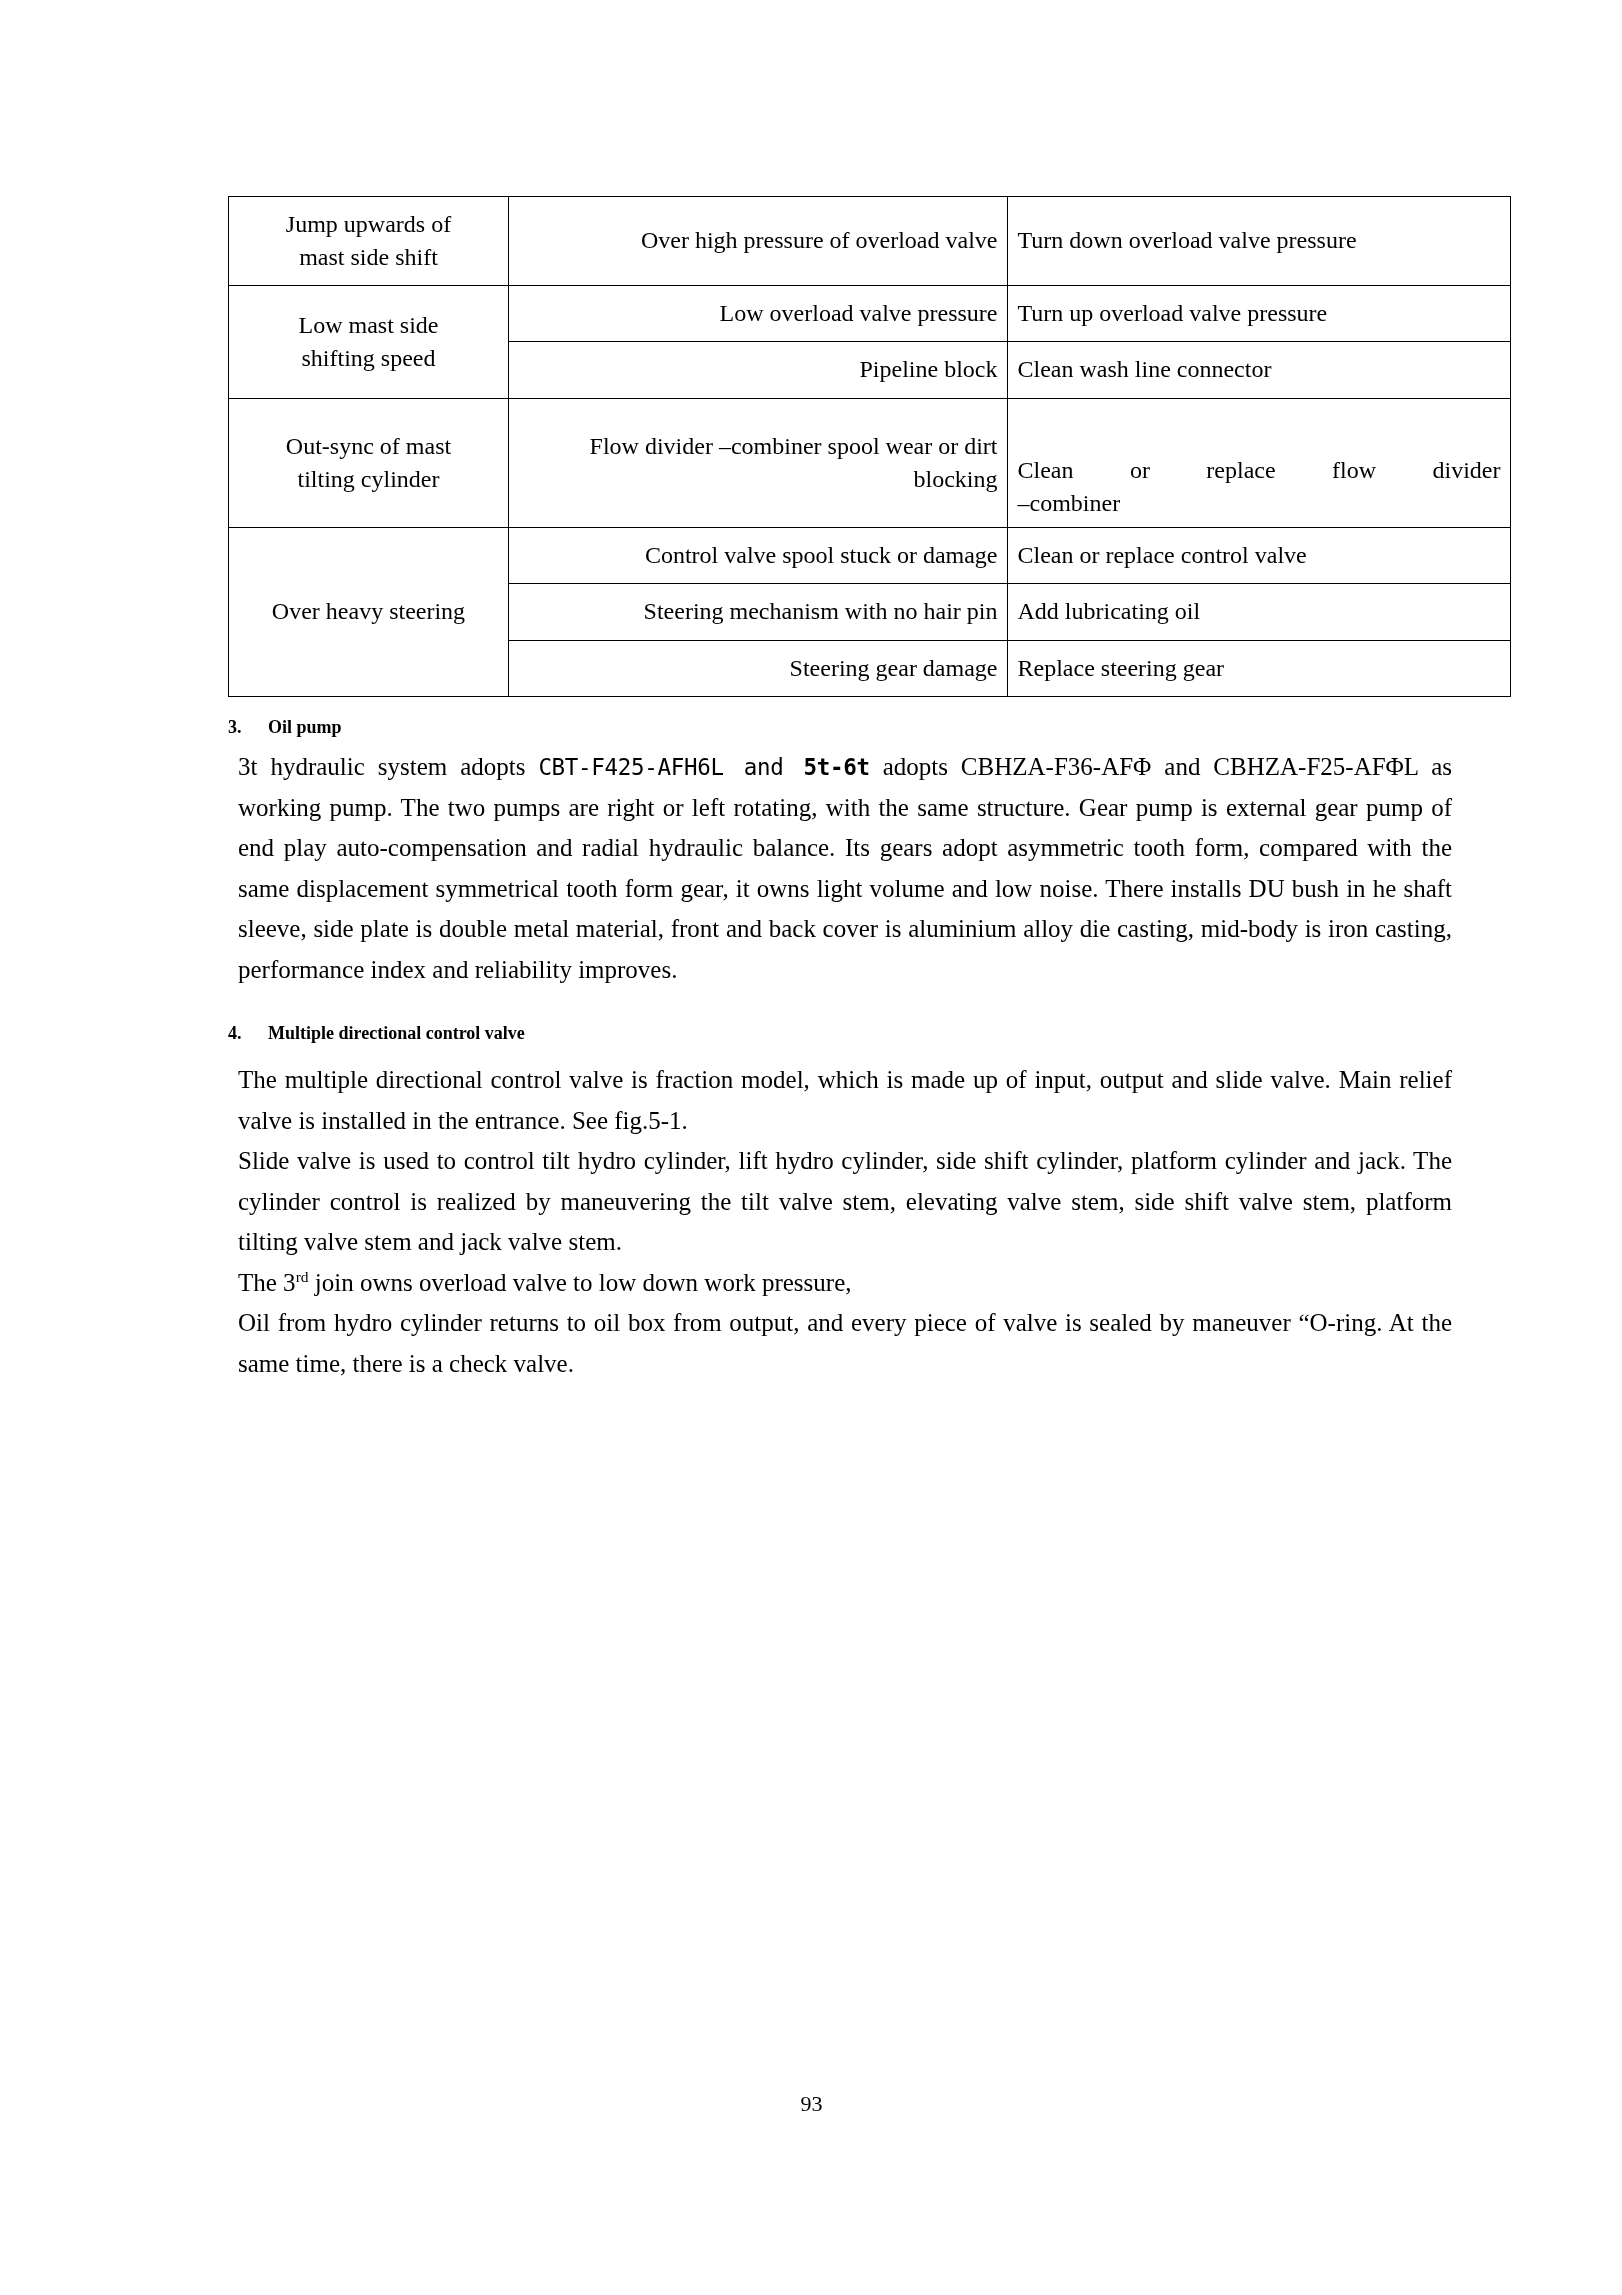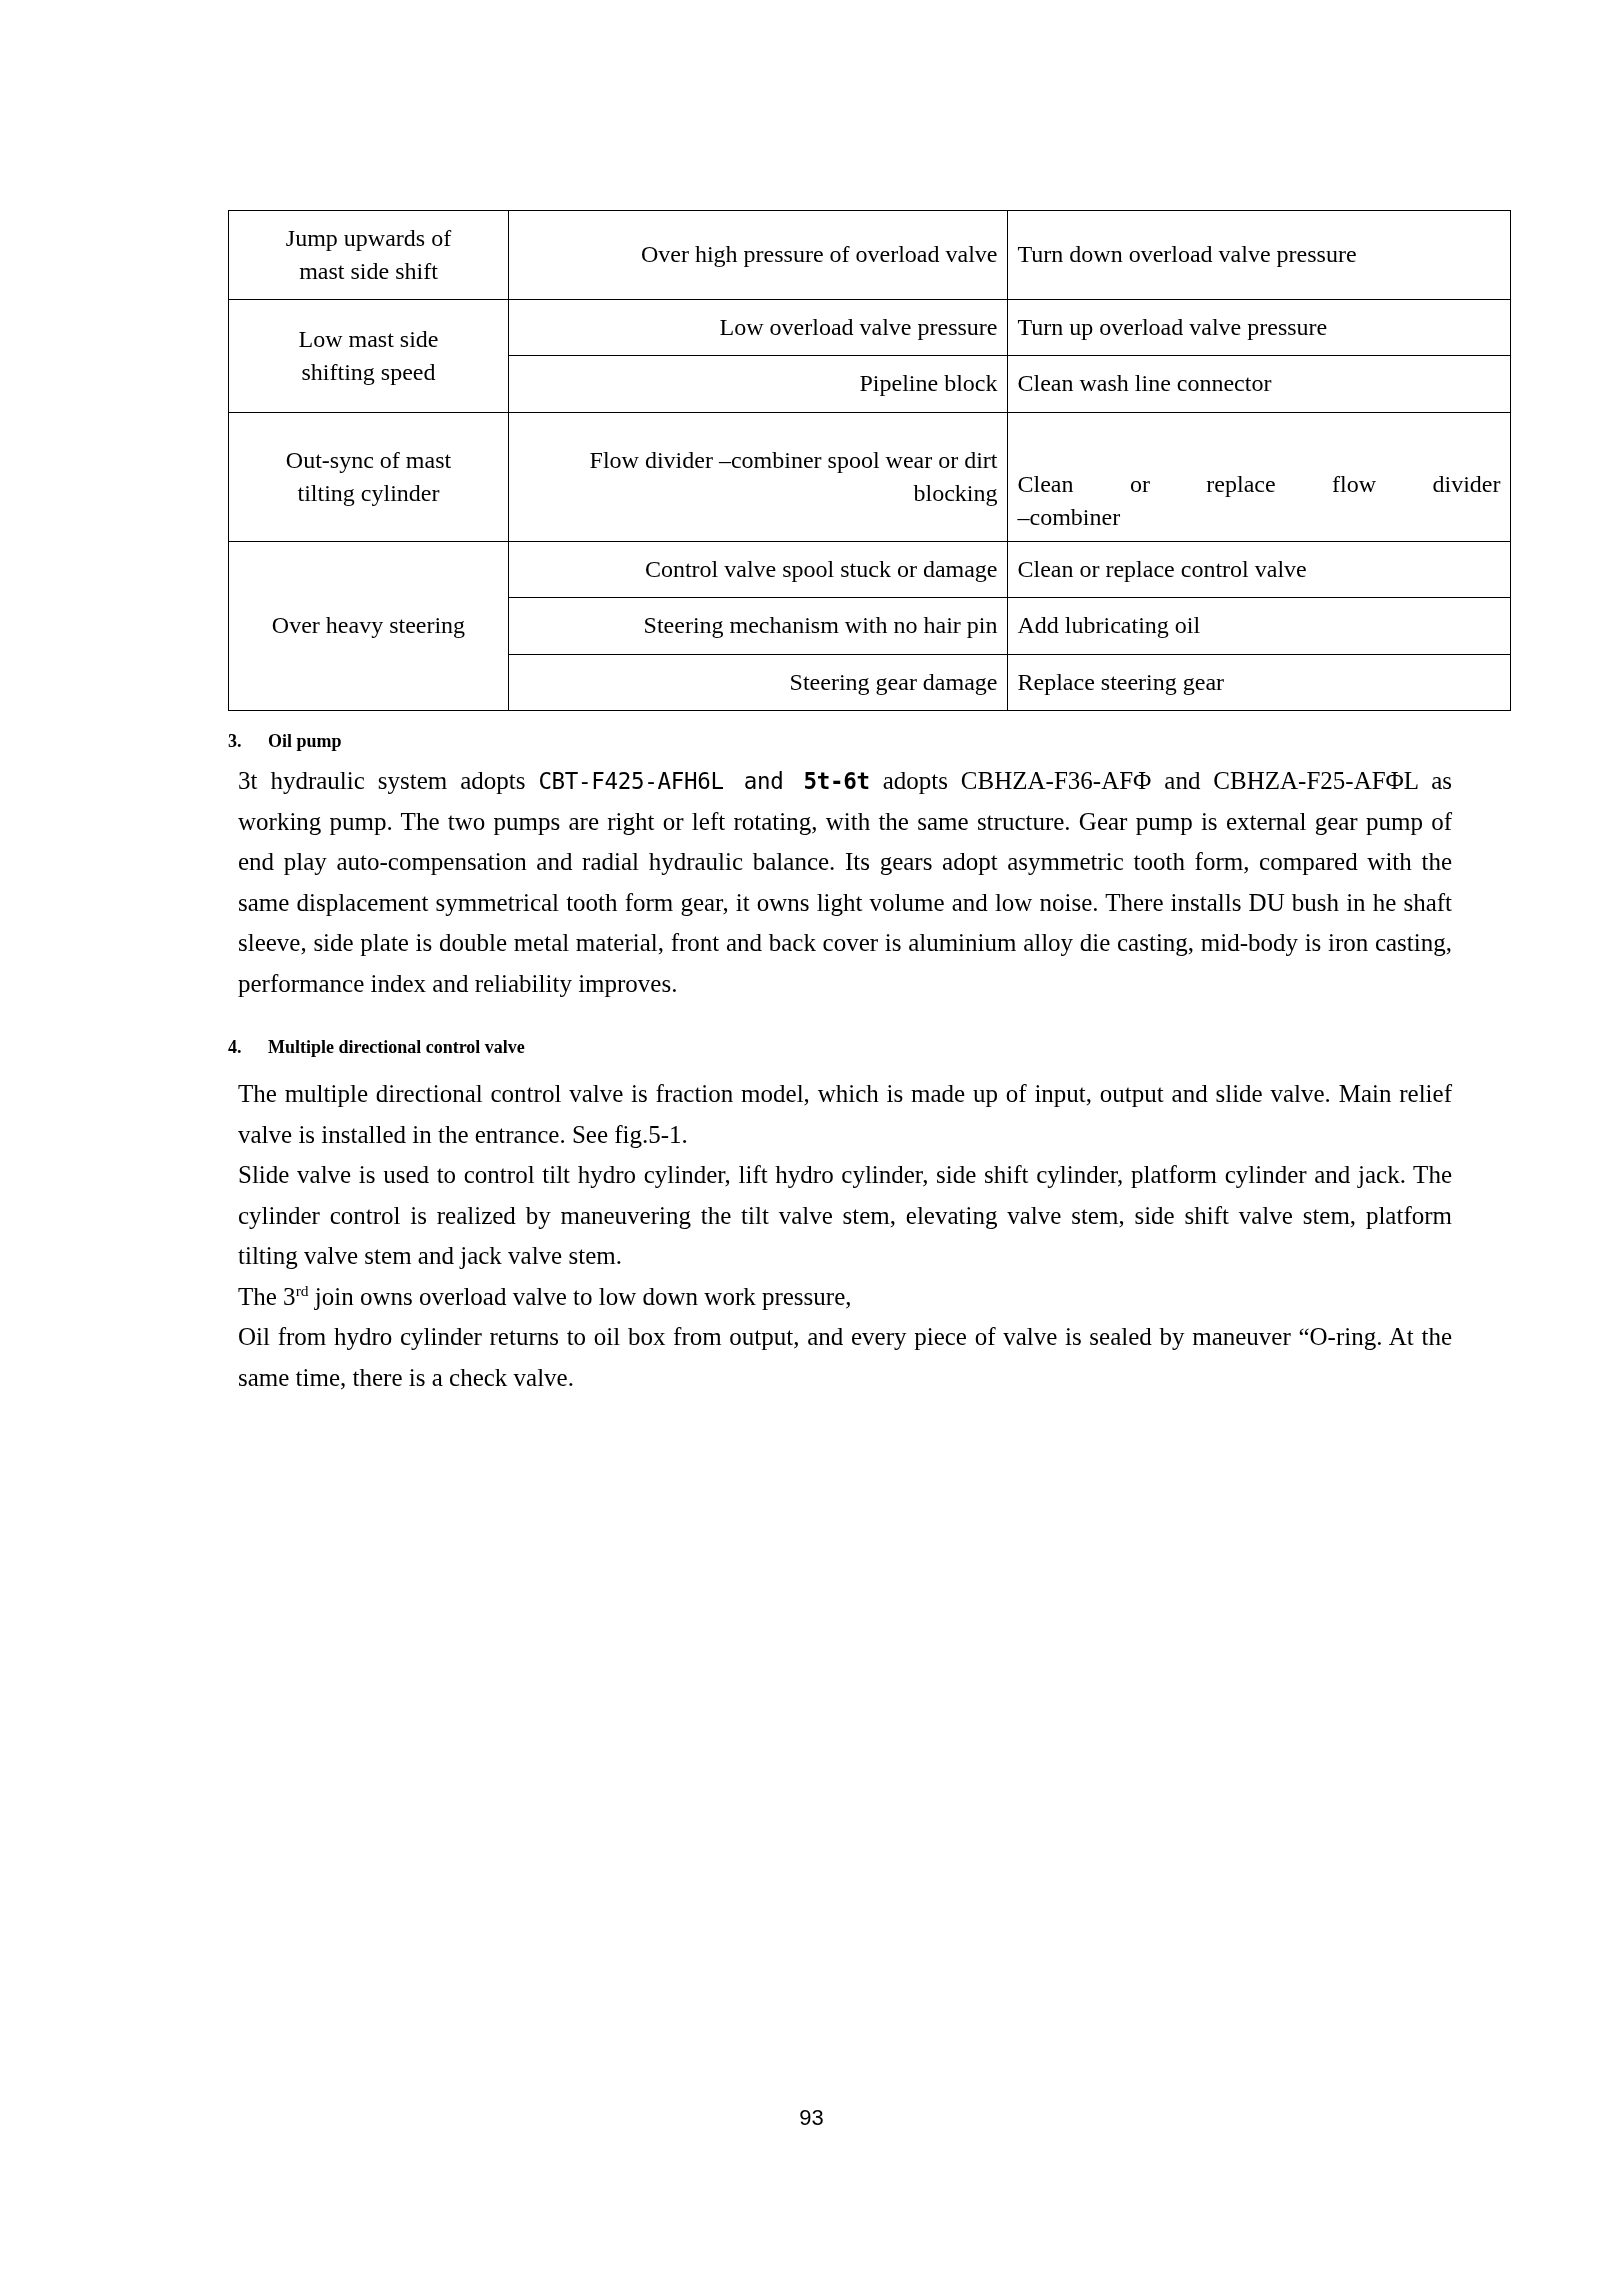--- a/index.html
+++ b/index.html
@@ -10,21 +10,21 @@
   body {
     width: 1623px;
     height: 2295px;
     font-family: "Liberation Serif", "DejaVu Serif", serif;
     color: #000000;
     position: relative;
     overflow: hidden;
   }
   .page {
     position: absolute;
-    left: 0; top: 14px;
+    left: 0; top: 0;
     width: 1623px;
     height: 2226px;
   }
   .content {
     position: absolute;
     left: 228px;
     top: 196px;
     width: 1224px;
   }
 
@@ -110,21 +110,21 @@
   }
 
   
   .page-number {
     position: absolute;
     left: 0;
     top: 2091px;
     width: 1623px;
     text-align: center;
     font-size: 22px;
-    font-family: Liberation Sans, sans-serif;
+    font-family: Liberation Serif, serif;
   }
 </style>
 </head>
 <body>
 
 <div class="page">
   <div class="content">
 
     <table class="fault-table">
       <tbody>

